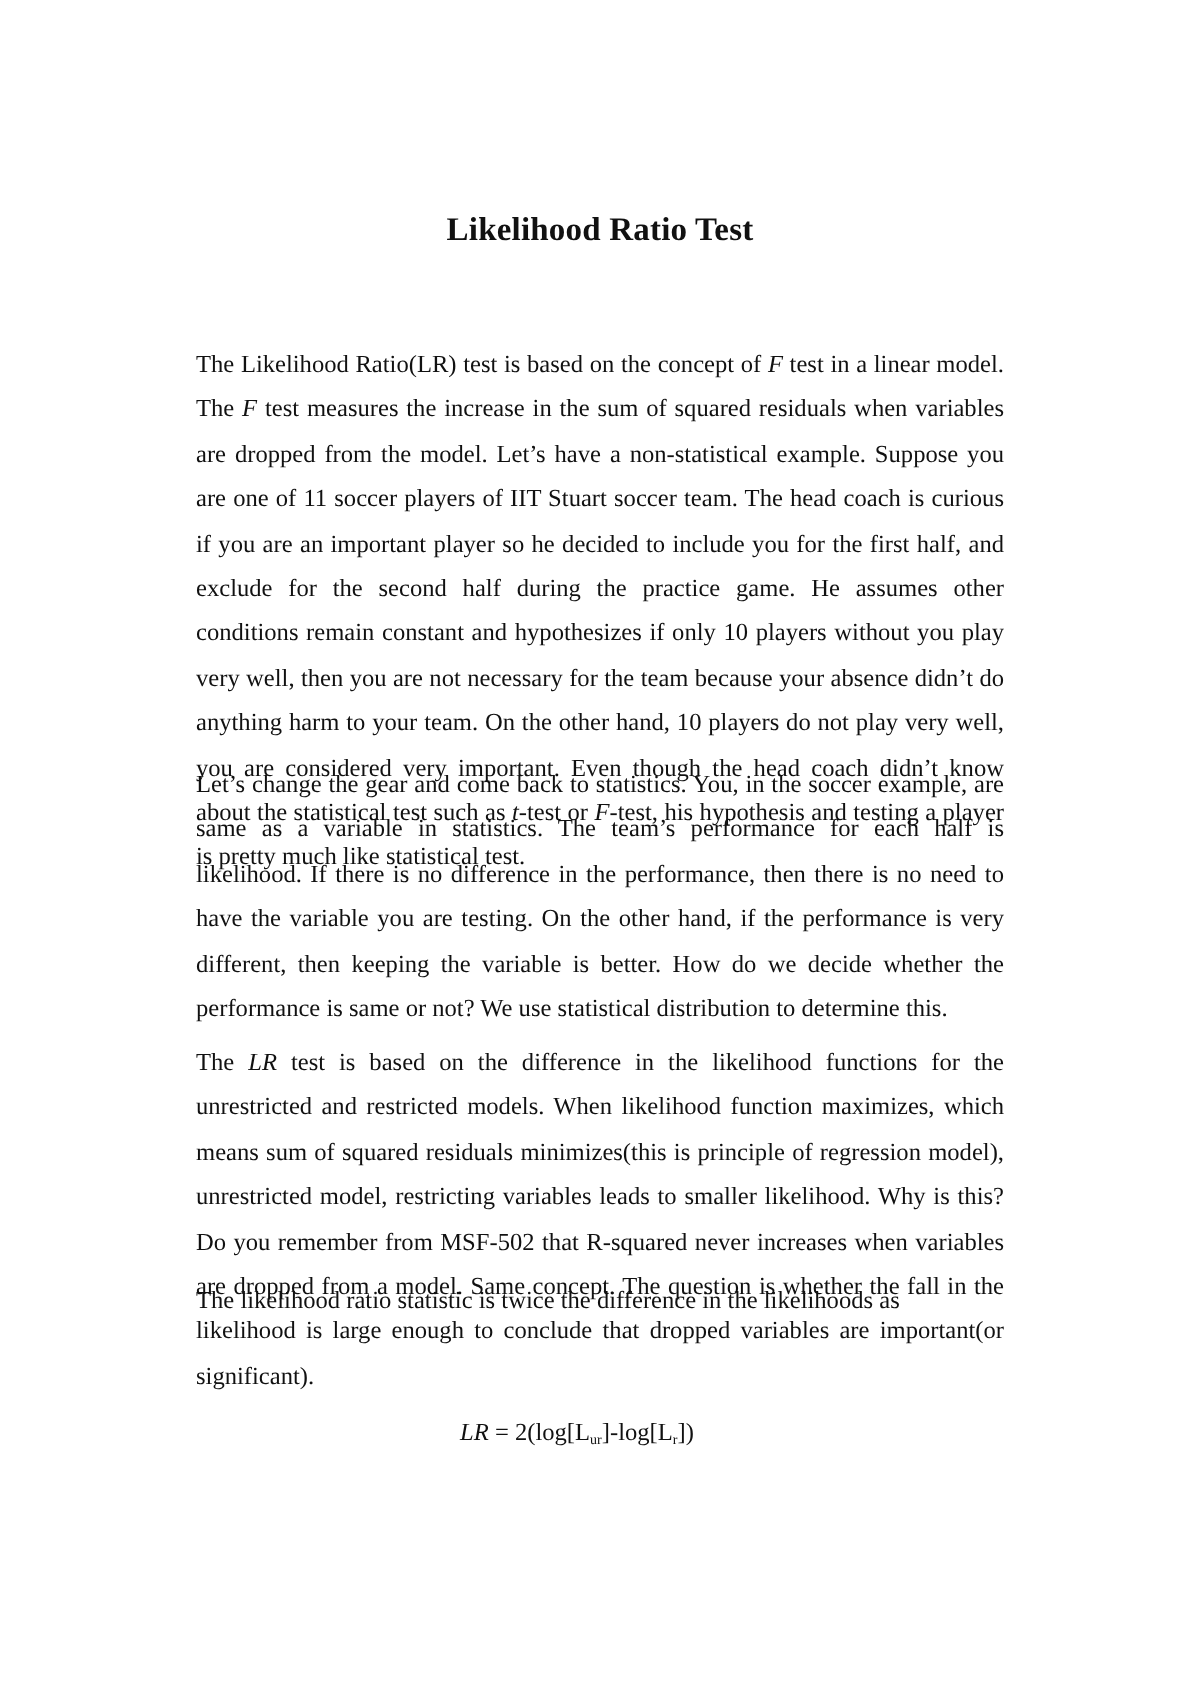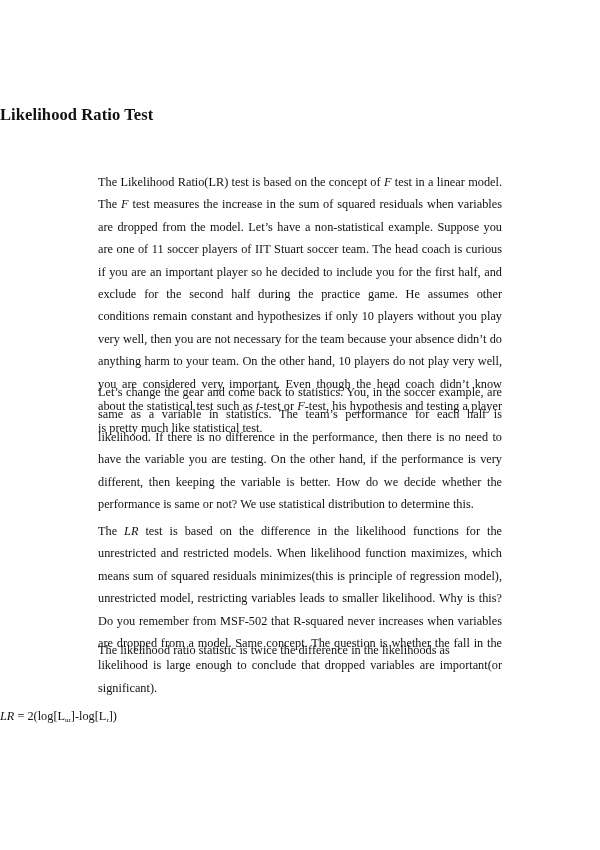--- a/index.html
+++ b/index.html
@@ -1,27 +1,27 @@
 <!DOCTYPE html>
 <html><head>
 <meta charset="utf-8">
 <style>
   html, body { margin: 0; padding: 0; background: #ffffff; }
   body { width: 600px; height: 850px; position: relative; overflow: hidden;
          font-family: "Liberation Serif", "DejaVu Serif", serif; color: #111; }
   .page { position: absolute; left: 0; top: 0; width: 600px; height: 850px; background: #fff; }
-  .title { position: absolute; top: 105px; left: 0; width: 600px; 
+  .title { position: absolute; top: 105px; left: 0; width: 600px; text-align: center;
            font-size: 16.5px; font-weight: bold; letter-spacing: 0.1px; }
   .body-text { position: absolute; left: 98px; width: 404px; font-size: 12.3px;
                line-height: 22.4px; text-align: justify; text-align-last: left; }
   .p1 { top: 171px; }
   .p2 { top: 381px; }
   .p3 { top: 520px; }
   .p4 { top: 639px; }
-  .formula { position: absolute; top: 709px; left: 0; width: 577px; 
+  .formula { position: absolute; top: 709px; left: 0; width: 577px; text-align: center;
              font-size: 12.3px; }
   sub { font-size: 7px; vertical-align: -2px; }
   i { font-style: italic; }
 </style>
 </head>
 <body>
 
 <div class="page">
   <div class="title">Likelihood Ratio Test</div>
 

